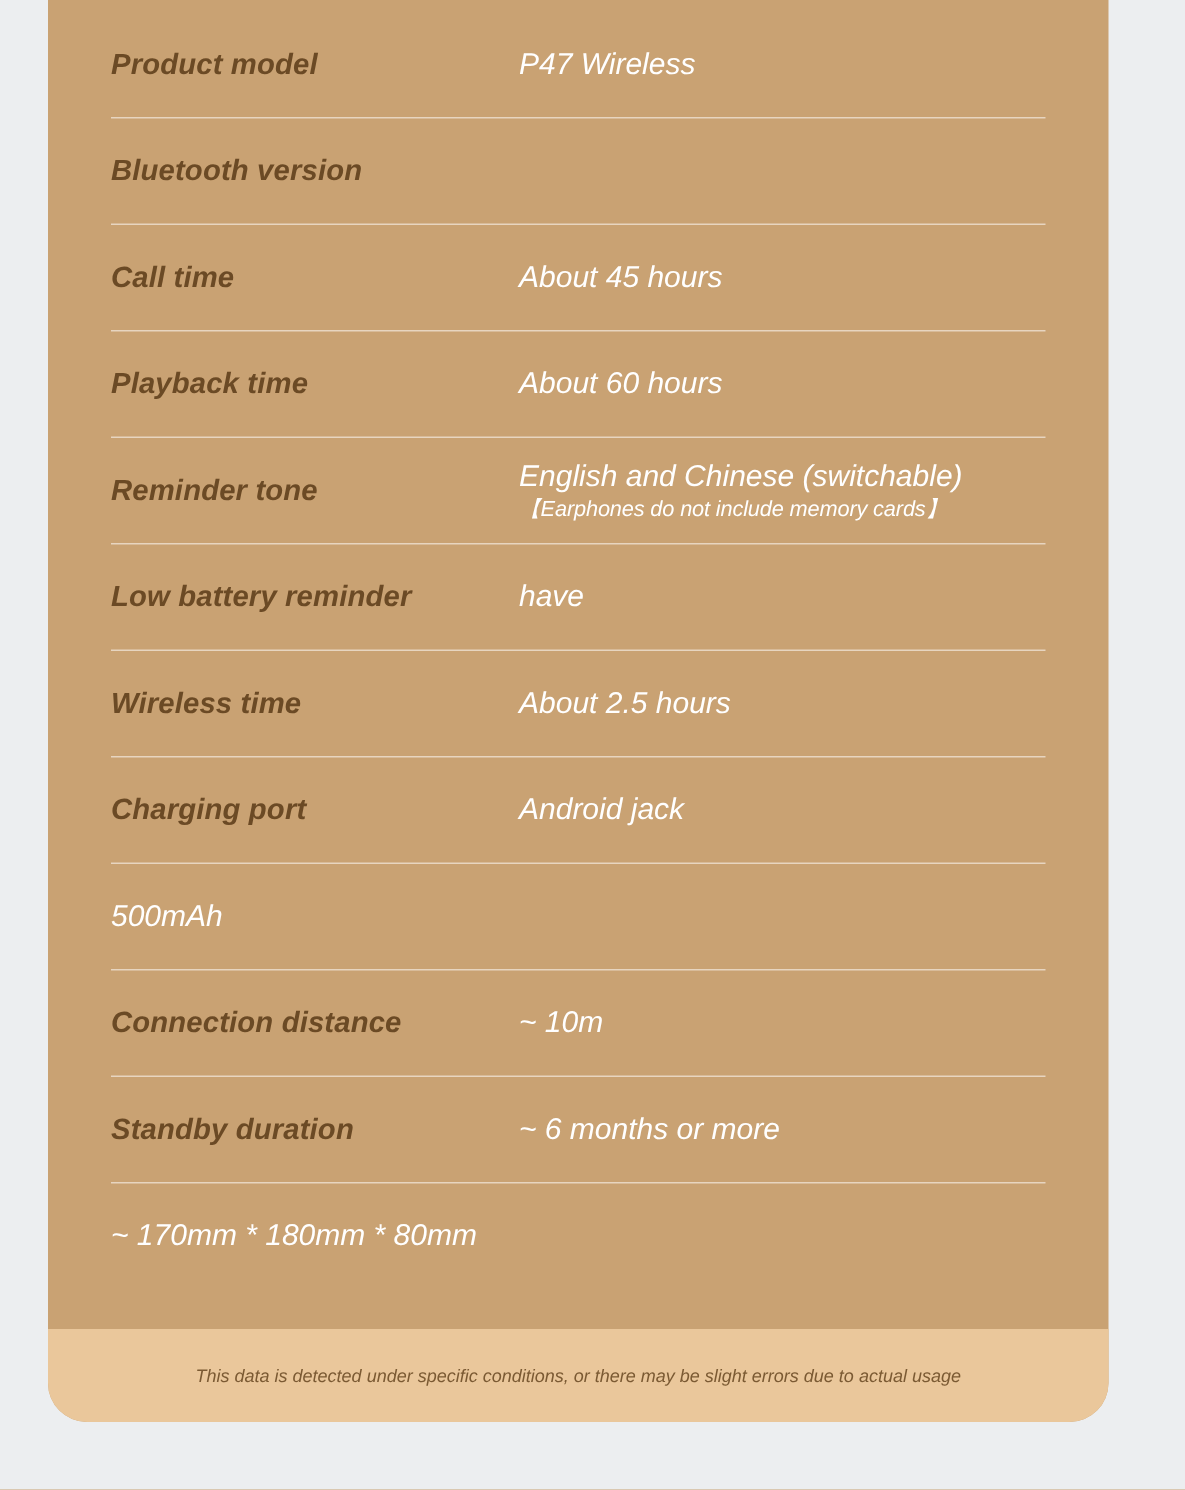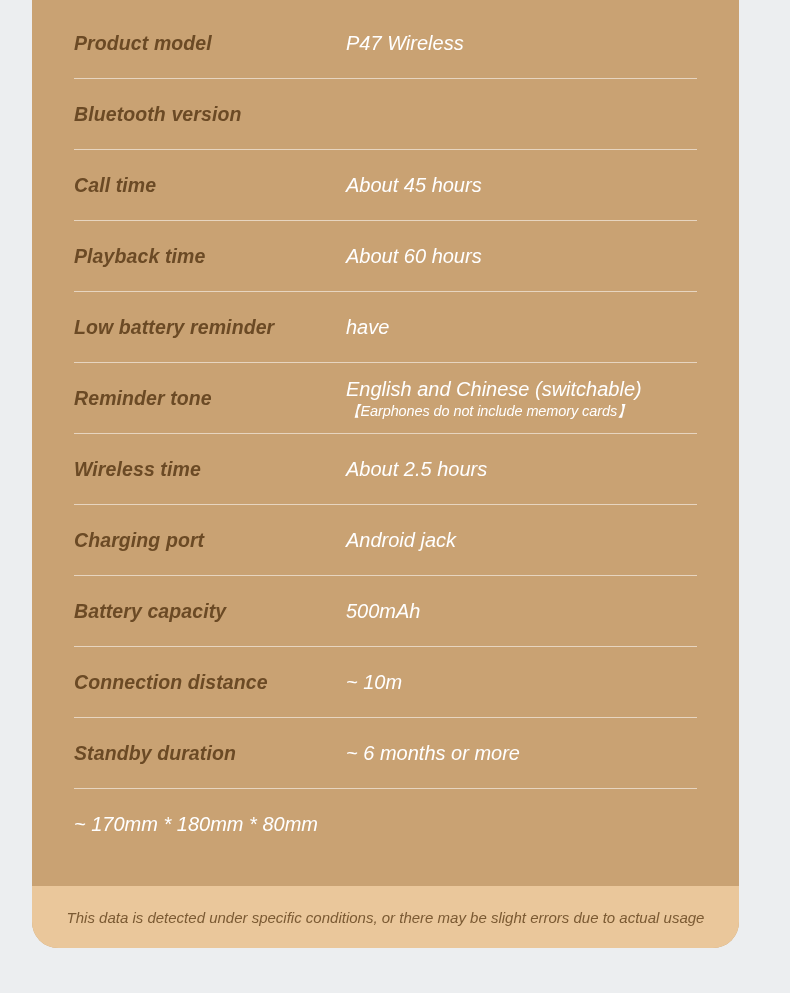--- a/index.html
+++ b/index.html
@@ -76,21 +76,21 @@
     letter-spacing: -0.1px;
   }
   .footer-note {
     flex: 0 0 auto;
     height: 62px;
     background: #eac79b;
     display: flex;
     align-items: center;
     justify-content: center;
     color: #7b5a33;
-    font-size: 15px;
+    font-size: 12px;
     border-radius: 0 0 26px 26px;
     padding: 0 7px;
     box-sizing: border-box;
     text-align: center;
   }
 </style>
 </head>
 <body>
 
 <div class="spec-card">
@@ -110,44 +110,43 @@
       <div class="spec-label">Call time</div>
       <div class="spec-value">About 45 hours</div>
     </div>
 
     <div class="spec-row">
       <div class="spec-label">Playback time</div>
       <div class="spec-value">About 60 hours</div>
     </div>
 
     <div class="spec-row">
-      <div class="spec-label">Low battery reminder</div>
-      <div class="spec-value">have</div>
-    </div>
-
-    <div class="spec-row">
       <div class="spec-label">Reminder tone</div>
       <div class="spec-value">
         <span>English and Chinese (switchable)</span>
         <span class="sub-note">【Earphones do not include memory cards】</span>
       </div>
+    </div>
+
+    <div class="spec-row">
+      <div class="spec-label">Low battery reminder</div>
+      <div class="spec-value">have</div>
     </div>
 
     <div class="spec-row">
       <div class="spec-label">Wireless time</div>
       <div class="spec-value">About 2.5 hours</div>
     </div>
 
     <div class="spec-row">
       <div class="spec-label">Charging port</div>
       <div class="spec-value">Android jack</div>
     </div>
 
     <div class="spec-row">
-      <div class="spec-label">Battery capacity</div>
       <div class="spec-value">500mAh</div>
     </div>
 
     <div class="spec-row">
       <div class="spec-label">Connection distance</div>
       <div class="spec-value">~ 10m</div>
     </div>
 
     <div class="spec-row">
       <div class="spec-label">Standby duration</div>

